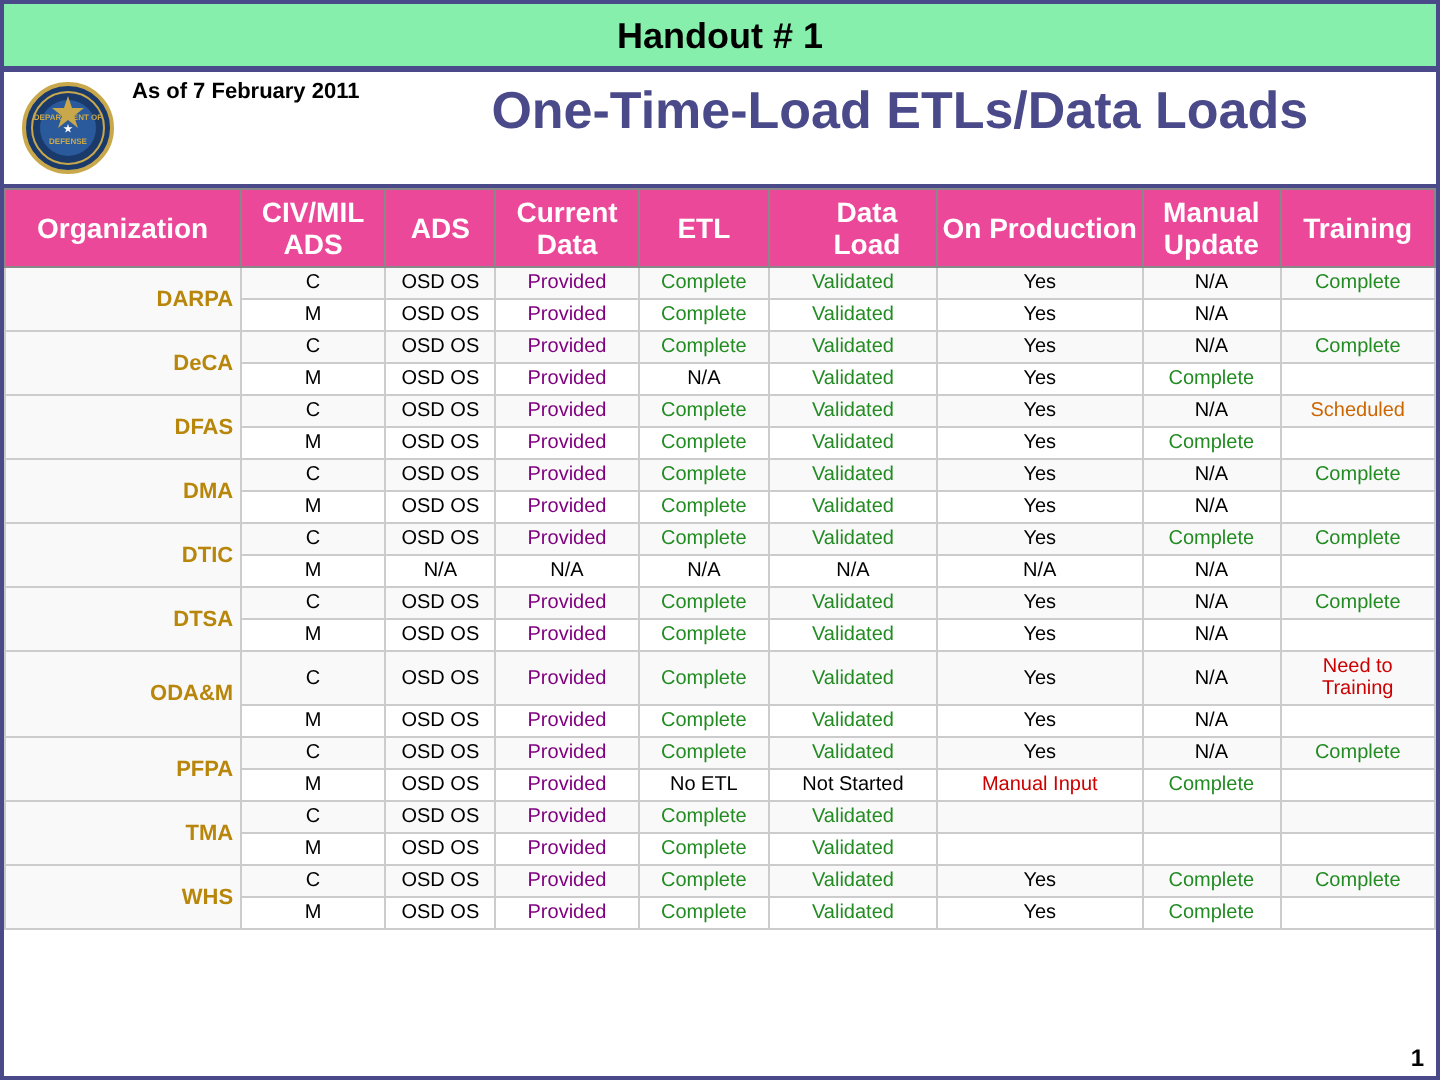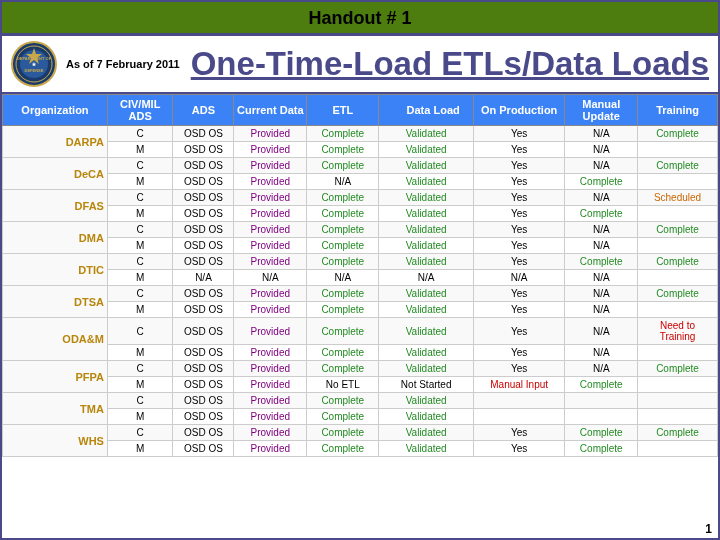--- a/index.html
+++ b/index.html
@@ -11,74 +11,72 @@
       overflow: hidden;
     }
     .page {
       width: 720px;
       height: 540px;
       display: flex;
       flex-direction: column;
       border: 2px solid #4a4a8a;
     }
     .top-bar {
-      background: #4d7c0f;
+      background: #86efac;
       text-align: center;
       padding: 6px 0 4px;
       border-bottom: 3px solid #4a4a8a;
       font-size: 18px;
       font-weight: bold;
       color: #000;
     }
     .header-row {
       display: flex;
-      align-items: center;
       background: #fff;
       padding: 4px 8px;
       border-bottom: 2px solid #4a4a8a;
       min-height: 52px;
     }
     .seal {
       width: 48px;
       height: 48px;
       margin-right: 8px;
       flex-shrink: 0;
     }
     .as-of {
       font-size: 11px;
       font-weight: bold;
       color: #000;
       white-space: nowrap;
       margin-right: 10px;
     }
     .main-title {
-      font-size: 33px;
+      font-size: 26px;
       font-weight: bold;
       color: #4a4a8a;
       flex: 1;
       text-align: center;
-      text-decoration: underline;
     }
     .table-container {
       flex: 1;
       overflow: hidden;
       position: relative;
     }
     table {
       width: 100%;
       border-collapse: collapse;
       font-size: 10px;
     }
     thead tr th {
-      background: #3b82f6;
+      background: #ec4899;
       color: #fff;
       border: 1px solid #888;
       padding: 3px 2px;
       text-align: center;
-      font-size: 11px;
+      font-size: 14px;
       font-weight: bold;
     }
     tbody tr td {
       border: 1px solid #ccc;
       padding: 2px 3px;
       text-align: center;
       vertical-align: middle;
       font-size: 10px;
     }
     tbody tr:nth-child(odd) { background: #f9f9f9; }

